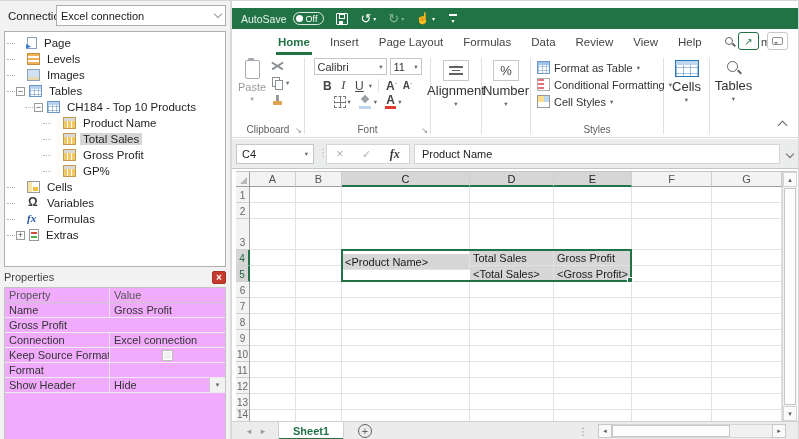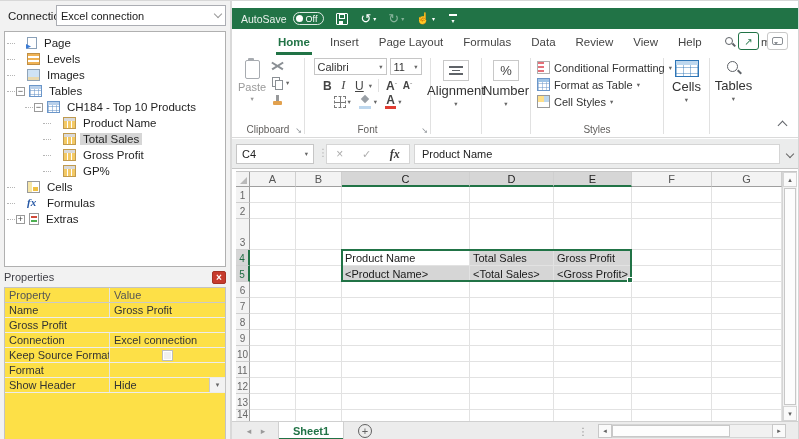--- a/index.html
+++ b/index.html
@@ -39,21 +39,21 @@
   .ti-omega::before{content:"Ω";font-size:12px;font-weight:bold;color:#3b3b3b;position:absolute;top:-2px;left:1px;}
   .ti-fx::before{content:"fx";font-style:italic;font-weight:bold;font-family:"Liberation Serif",serif;font-size:11px;color:#2456a4;position:absolute;top:-1px;left:0;}
   .ti-extras{width:10px;border:1px solid #999;background:#fff;}
   .ti-extras::before{content:"";position:absolute;left:1px;top:2px;width:6px;height:2px;background:#d04a3a;}
   .ti-extras::after{content:"";position:absolute;left:1px;top:6px;width:6px;height:2px;background:#4caf50;}
 
   .props-bar{position:absolute;left:4px;top:268px;right:4px;height:16px;display:flex;align-items:center;}
   .props-title{font-size:11px;color:#3f3f46;}
   .props-close{margin-left:auto;width:14px;height:13px;background:#c73b2d;border:1px solid #a53325;border-radius:2px;
                color:#fff;font-size:10px;font-weight:bold;line-height:11px;text-align:center;cursor:default;}
-  .props-table{position:absolute;left:4px;top:286px;right:4px;bottom:0;background:#fde047;border:1px solid #c3c3c3;}
+  .props-table{position:absolute;left:4px;top:286px;right:4px;bottom:0;background:#f0abfc;border:1px solid #c3c3c3;}
   .prow{display:flex;height:15px;border-bottom:1px solid #ececec;align-items:center;}
   .prow.phead{border-bottom:1px solid #c9c9c9;color:#555;}
   .pcell{padding:0 4px;font-size:11px;white-space:nowrap;overflow:hidden;}
   .pname{width:105px;flex:none;border-right:1px solid #e3e3e3;height:100%;display:flex;align-items:center;}
   .pval{flex:1;display:flex;align-items:center;height:100%;position:relative;}
   .pval.center{justify-content:center;}
   .cb{width:11px;height:11px;border:1px solid #bdbdbd;background:#f0f0f0;box-shadow:inset 0 0 0 1px #fff;}
   .dd{position:absolute;right:0;top:0;bottom:0;width:16px;background:#f2f2f2;border-left:1px solid #c9c9c9;
       color:#666;font-size:7px;display:flex;align-items:center;justify-content:center;}
 
@@ -280,20 +280,26 @@
           <div class="stub"></div>
           <div class="expph"></div>
           <div class="ti ti-field"></div>
           <div class="tlabel">GP%</div>
         </div>
         <div class="titem" style="padding-left: 2px;">
           <div class="stub"></div>
           <div class="expph"></div>
           <div class="ti ti-cells"></div>
           <div class="tlabel">Cells</div>
+        </div>
+        <div class="titem" style="padding-left: 2px;">
+          <div class="stub"></div>
+          <div class="expph"></div>
+          <div class="ti ti-omega"></div>
+          <div class="tlabel">Variables</div>
         </div>
         <div class="titem" style="padding-left: 2px;">
           <div class="stub"></div>
           <div class="expph"></div>
           <div class="ti ti-fx"></div>
           <div class="tlabel">Formulas</div>
         </div>
         <div class="titem" style="padding-left: 2px;">
           <div class="stub"></div>
           <div class="exp">+</div>
@@ -497,27 +503,27 @@
               <span class="pct">%</span>
             </span>
           <span class="blabel">Number</span>
           <span class="caret">▾</span>
         </div>
       </div>
       <div class="gsep"></div>
 
       <div class="grp grp-styles">
         <div class="srow">
+          <span class="ift"></span>
+          <span>Format as Table</span>
+          <span class="caret">▾</span>
+        </div>
+        <div class="srow">
           <span class="icf"></span>
           <span>Conditional Formatting</span>
-          <span class="caret">▾</span>
-        </div>
-        <div class="srow">
-          <span class="ift"></span>
-          <span>Format as Table</span>
           <span class="caret">▾</span>
         </div>
         <div class="srow">
           <span class="ics"></span>
           <span>Cell Styles</span>
           <span class="caret">▾</span>
         </div>
         <div class="glabel">Styles</div>
       </div>
       <div class="gsep"></div>
@@ -598,21 +604,21 @@
         <div class="cell" style="left: 14px; top: 78px; width: 46px; height: 16px;"></div>
         <div class="cell" style="left: 60px; top: 78px; width: 46px; height: 16px;"></div>
         <div class="cell active" style="left: 106px; top: 78px; width: 128px; height: 16px;">Product Name</div>
         <div class="cell sel" style="left: 234px; top: 78px; width: 84px; height: 16px;">Total Sales</div>
         <div class="cell sel" style="left: 318px; top: 78px; width: 78px; height: 16px;">Gross Profit</div>
         <div class="cell" style="left: 396px; top: 78px; width: 80px; height: 16px;"></div>
         <div class="cell" style="left: 476px; top: 78px; width: 70px; height: 16px;"></div>
         <div class="rowhdr sel" style="left: 0px; top: 94px; width: 14px; height: 16px;">5</div>
         <div class="cell" style="left: 14px; top: 94px; width: 46px; height: 16px;"></div>
         <div class="cell" style="left: 60px; top: 94px; width: 46px; height: 16px;"></div>
-        <div class="cell sel" style="left: 106px; top: 94px; width: 128px; height: 16px; text-align: center;">&lt;Product Name&gt;</div>
+        <div class="cell sel" style="left: 106px; top: 82px; width: 128px; height: 16px; text-align: center;">&lt;Product Name&gt;</div>
         <div class="cell sel" style="left: 234px; top: 94px; width: 84px; height: 16px;">&lt;Total Sales&gt;</div>
         <div class="cell sel" style="left: 318px; top: 94px; width: 78px; height: 16px;">&lt;Gross Profit&gt;</div>
         <div class="cell" style="left: 396px; top: 94px; width: 80px; height: 16px;"></div>
         <div class="cell" style="left: 476px; top: 94px; width: 70px; height: 16px;"></div>
         <div class="rowhdr" style="left: 0px; top: 110px; width: 14px; height: 16px;">6</div>
         <div class="cell" style="left: 14px; top: 110px; width: 46px; height: 16px;"></div>
         <div class="cell" style="left: 60px; top: 110px; width: 46px; height: 16px;"></div>
         <div class="cell" style="left: 106px; top: 110px; width: 128px; height: 16px;"></div>
         <div class="cell" style="left: 234px; top: 110px; width: 84px; height: 16px;"></div>
         <div class="cell" style="left: 318px; top: 110px; width: 78px; height: 16px;"></div>

